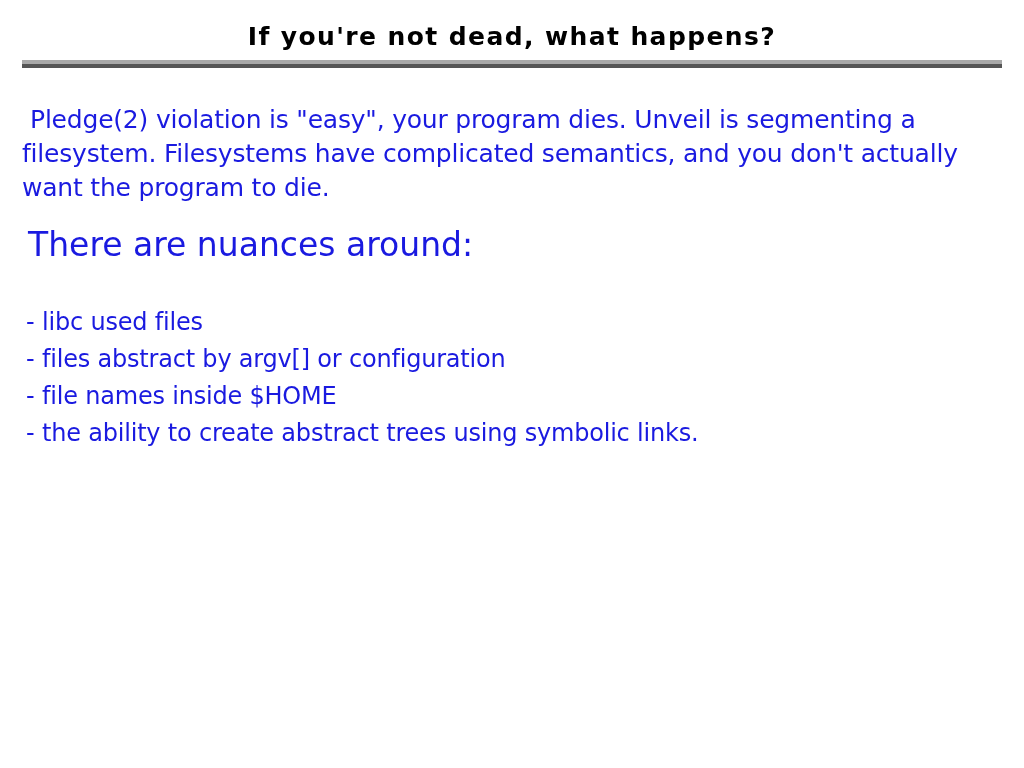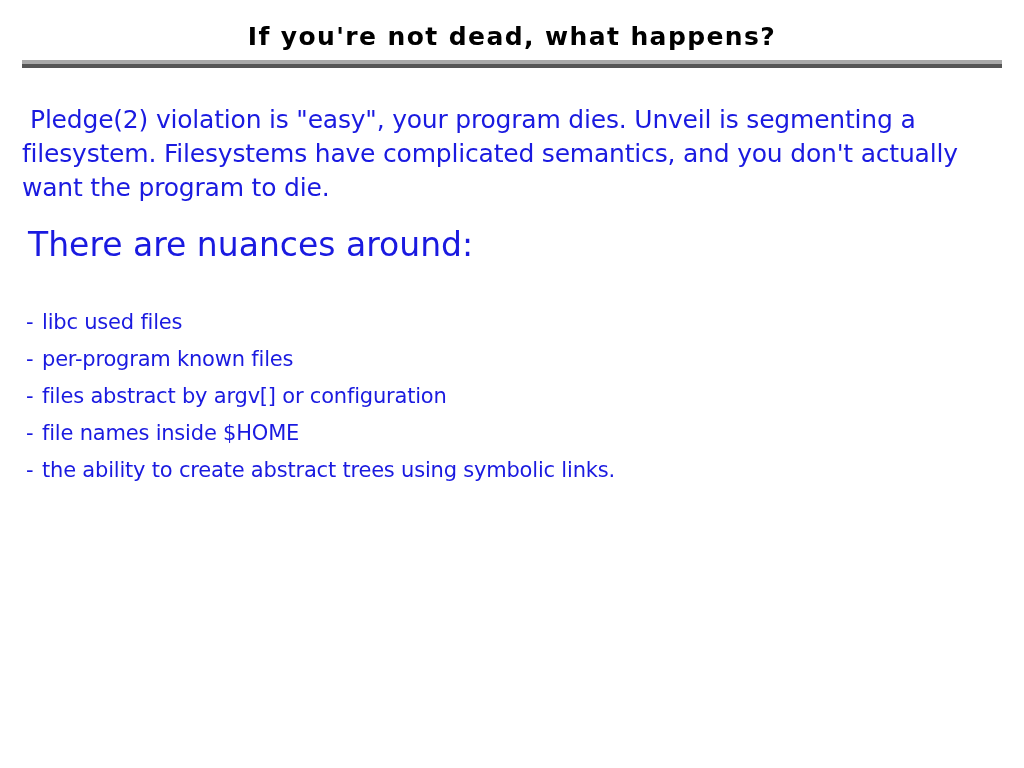--- a/index.html
+++ b/index.html
@@ -102,21 +102,21 @@
   .bullet-list {
     position: absolute;
     left: 26px;
     top: 226px;
     margin: 0;
     padding: 0;
     list-style: none;
   }
   .bullet-item {
     font-family: "DejaVu Sans", sans-serif;
-    font-size: 21px;
+    font-size: 24px;
     color: #1a1ae0;
     height: 37px;
     line-height: 37px;
     white-space: nowrap;
     letter-spacing: -0.2px;
   }
   .bullet-dash {
     display: inline-block;
     width: 16px;
   }
@@ -139,23 +139,20 @@
 
     <p class="paragraph">Pledge(2) violation is "easy", your program dies. Unveil is segmenting a filesystem. Filesystems have complicated semantics, and you don't actually want the program to die.</p>
 
     <div class="nuances-line">There are nuances around:</div>
 
     <ul class="bullet-list">
       <li class="bullet-item">
         <span class="bullet-dash">-</span><span>libc used files</span>
       </li>
       <li class="bullet-item">
-        <span class="bullet-dash">-</span><span>per-program known files</span>
-      </li>
-      <li class="bullet-item">
         <span class="bullet-dash">-</span><span>files abstract by argv[] or configuration</span>
       </li>
       <li class="bullet-item">
         <span class="bullet-dash">-</span><span>file names inside $HOME</span>
       </li>
       <li class="bullet-item">
         <span class="bullet-dash">-</span><span>the ability to create abstract trees using symbolic links.</span>
       </li>
     </ul>
 

